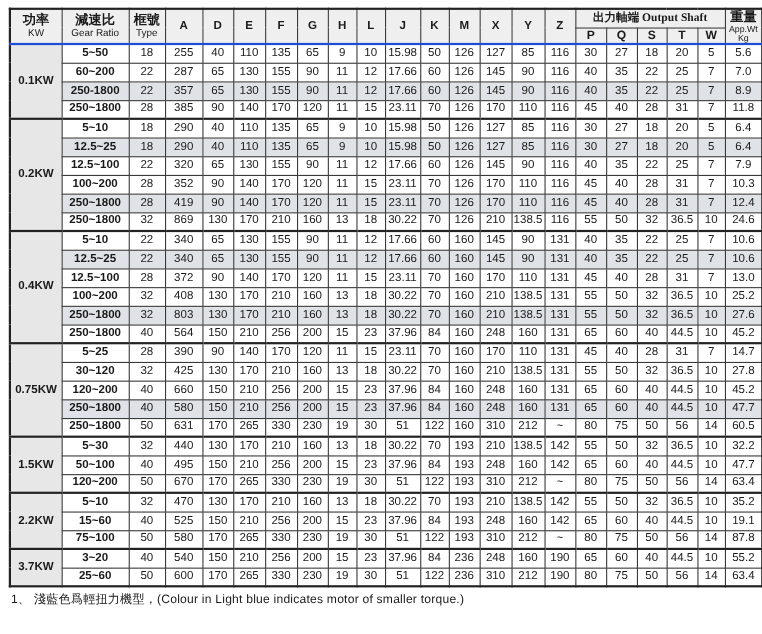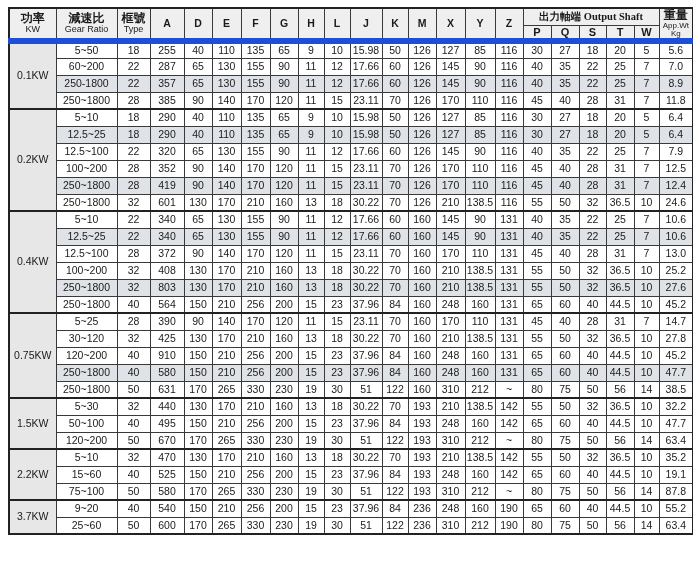--- a/index.html
+++ b/index.html
@@ -23,34 +23,34 @@
     font-size: 10.5px;
     line-height: 1.1;
     padding: 0 1px;
     overflow: hidden;
     white-space: nowrap;
   }
   table.spec { border: 2px solid #222; }
   thead th { background: #efefef; font-weight: bold; }
   thead tr.h1 th { height: 17px; }
   thead tr.h2 th { height: 15px; font-size: 11px; }
-  thead { border-bottom: 6px solid #1d4ed8; margin-left: 36px; }
+  thead { border-bottom: 2px solid #1d4ed8; margin-left: 36px; }
   .zh { font-size: 12px; font-weight: bold; }
   .en-sub { font-size: 9px; font-weight: normal; }
   .en-tiny { font-size: 8px; font-weight: normal; line-height: 1.0; }
   .shaft-span { font-size: 11.5px; font-family: Liberation Serif, serif; }
   tbody tr { height: 17px; }
   tbody td { background: #ffffff; }
   tbody tr.shaded td { background: #dfe3e7; }
   td.power-cell {
     background: #e7e7e7 !important;
     font-size: 13px;
-    font-weight: normal;
+    font-weight: bold;
   }
-  td.ratio-cell { font-size: 10.5px; }
+  td.ratio-cell { font-size: 10.5px; font-weight: bold; }
   tr.group-start td { border-top: 2px solid #222; }
   .footnote {
     margin: 3px 0 0 2px;
     font-size: 11px;
     color: #1a1a1a;
     letter-spacing: 0.2px;
   }
 </style>
 </head>
 <body>
@@ -301,21 +301,21 @@
           <td>70</td>
           <td>126</td>
           <td>170</td>
           <td>110</td>
           <td>116</td>
           <td>45</td>
           <td>40</td>
           <td>28</td>
           <td>31</td>
           <td>7</td>
-          <td>12.5</td>
+          <td>10.3</td>
         </tr>
         <tr class="shaded">
           <td class="ratio-cell">250~1800</td>
           <td>28</td>
           <td>419</td>
           <td>90</td>
           <td>140</td>
           <td>170</td>
           <td>120</td>
           <td>11</td>
@@ -329,21 +329,21 @@
           <td>45</td>
           <td>40</td>
           <td>28</td>
           <td>31</td>
           <td>7</td>
           <td>12.4</td>
         </tr>
         <tr>
           <td class="ratio-cell">250~1800</td>
           <td>32</td>
-          <td>601</td>
+          <td>869</td>
           <td>130</td>
           <td>170</td>
           <td>210</td>
           <td>160</td>
           <td>13</td>
           <td>18</td>
           <td>30.22</td>
           <td>70</td>
           <td>126</td>
           <td>210</td>
@@ -538,21 +538,21 @@
           <td>55</td>
           <td>50</td>
           <td>32</td>
           <td>36.5</td>
           <td>10</td>
           <td>27.8</td>
         </tr>
         <tr>
           <td class="ratio-cell">120~200</td>
           <td>40</td>
-          <td>910</td>
+          <td>660</td>
           <td>150</td>
           <td>210</td>
           <td>256</td>
           <td>200</td>
           <td>15</td>
           <td>23</td>
           <td>37.96</td>
           <td>84</td>
           <td>160</td>
           <td>248</td>
@@ -602,21 +602,21 @@
           <td>122</td>
           <td>160</td>
           <td>310</td>
           <td>212</td>
           <td>~</td>
           <td>80</td>
           <td>75</td>
           <td>50</td>
           <td>56</td>
           <td>14</td>
-          <td>38.5</td>
+          <td>60.5</td>
         </tr>
         <tr class=" group-start">
           <td class="power-cell" rowspan="3">1.5KW</td>
           <td class="ratio-cell">5~30</td>
           <td>32</td>
           <td>440</td>
           <td>130</td>
           <td>170</td>
           <td>210</td>
           <td>160</td>
@@ -746,21 +746,21 @@
           <td>~</td>
           <td>80</td>
           <td>75</td>
           <td>50</td>
           <td>56</td>
           <td>14</td>
           <td>87.8</td>
         </tr>
         <tr class=" group-start">
           <td class="power-cell" rowspan="2">3.7KW</td>
-          <td class="ratio-cell">9~20</td>
+          <td class="ratio-cell">3~20</td>
           <td>40</td>
           <td>540</td>
           <td>150</td>
           <td>210</td>
           <td>256</td>
           <td>200</td>
           <td>15</td>
           <td>23</td>
           <td>37.96</td>
           <td>84</td>
@@ -793,13 +793,14 @@
           <td>190</td>
           <td>80</td>
           <td>75</td>
           <td>50</td>
           <td>56</td>
           <td>14</td>
           <td>63.4</td>
         </tr>
       </tbody>
   </table>
+  <div class="footnote">1、 淺藍色爲輕扭力機型，(Colour in Light blue indicates motor of smaller torque.)</div>
 </div>
 
 </body></html>

